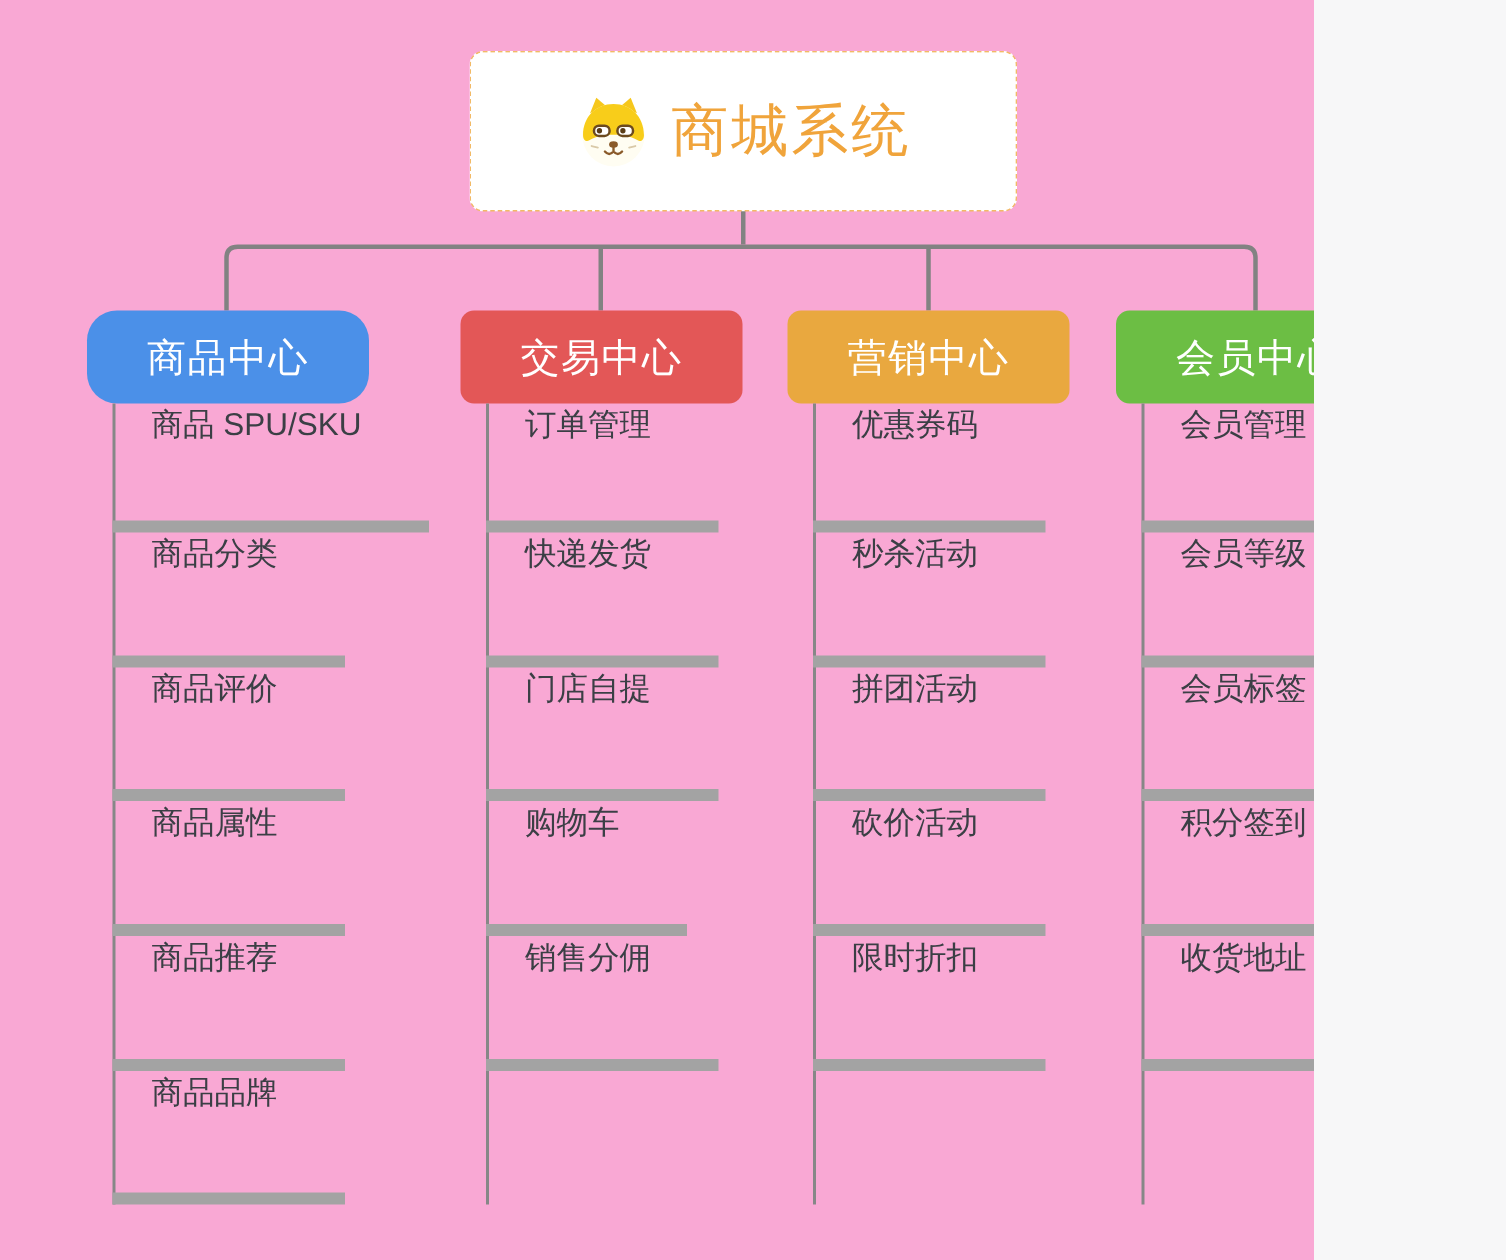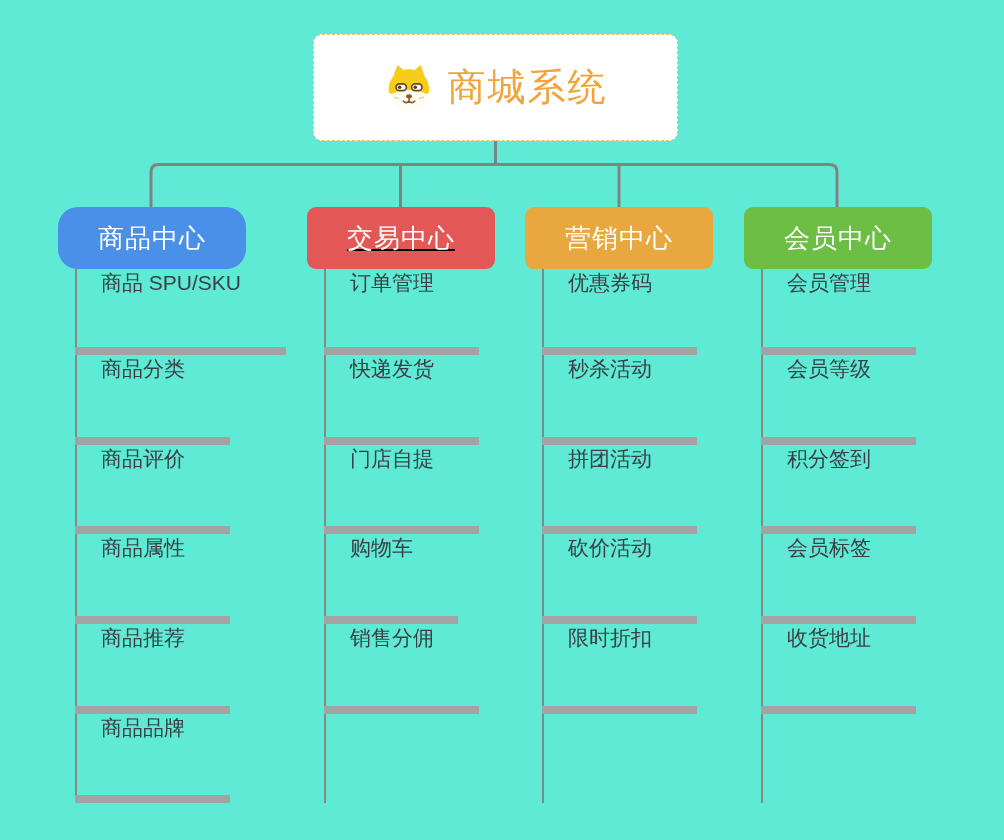--- a/index.html
+++ b/index.html
@@ -2,22 +2,22 @@
 <html><head>
 <meta charset="utf-8">
 <style>
   html,body{margin:0;padding:0;}
   body{
     font-family:"Liberation Sans","DejaVu Sans",sans-serif;
     background:#f7f7f8;
   }
   #canvas{
     position:relative;
-    width:1004px;height:840px;
-    background:#5eead4;
+    width:876px;height:840px;
+    background:#f9a8d4;
     overflow:hidden;
   }
 
   
   #connector-svg{
     position:absolute;left:0;top:0;width:1004px;height:840px;
     pointer-events:none;
   }
 
   
@@ -41,21 +41,21 @@
   }
   .root-icon{width:50px;height:50px;flex:0 0 auto;}
 
   
   .branch{
     position:absolute;
     top:207px;
     width:260px;
   }
   .branch.b0{left:58px;}
-  .branch.b1{left:307px;text-decoration:underline;}
+  .branch.b1{left:307px;}
   .branch.b2{left:525px;}
   .branch.b3{left:744px;}
 
   .branch-header{
     position:relative;
     width:188px;height:62px;
     border-radius:9px;
     display:flex;align-items:center;justify-content:center;
     color:#ffffff;
     font-size:26px;
@@ -207,24 +207,24 @@
     <div class="branch-header" style="background: rgb(108, 190, 68);">会员中心</div>
     <div class="branch-trunk"></div>
     <div class="branch-items">
         <div class="sub-item">
         <span class="item-text">会员管理</span>
       </div>
         <div class="sub-item">
         <span class="item-text">会员等级</span>
       </div>
         <div class="sub-item">
+        <span class="item-text">会员标签</span>
+      </div>
+        <div class="sub-item">
         <span class="item-text">积分签到</span>
       </div>
         <div class="sub-item">
-        <span class="item-text">会员标签</span>
-      </div>
-        <div class="sub-item">
         <span class="item-text">收货地址</span>
       </div>
       </div>
   </div>
 
 </div>
 
 </body></html>

